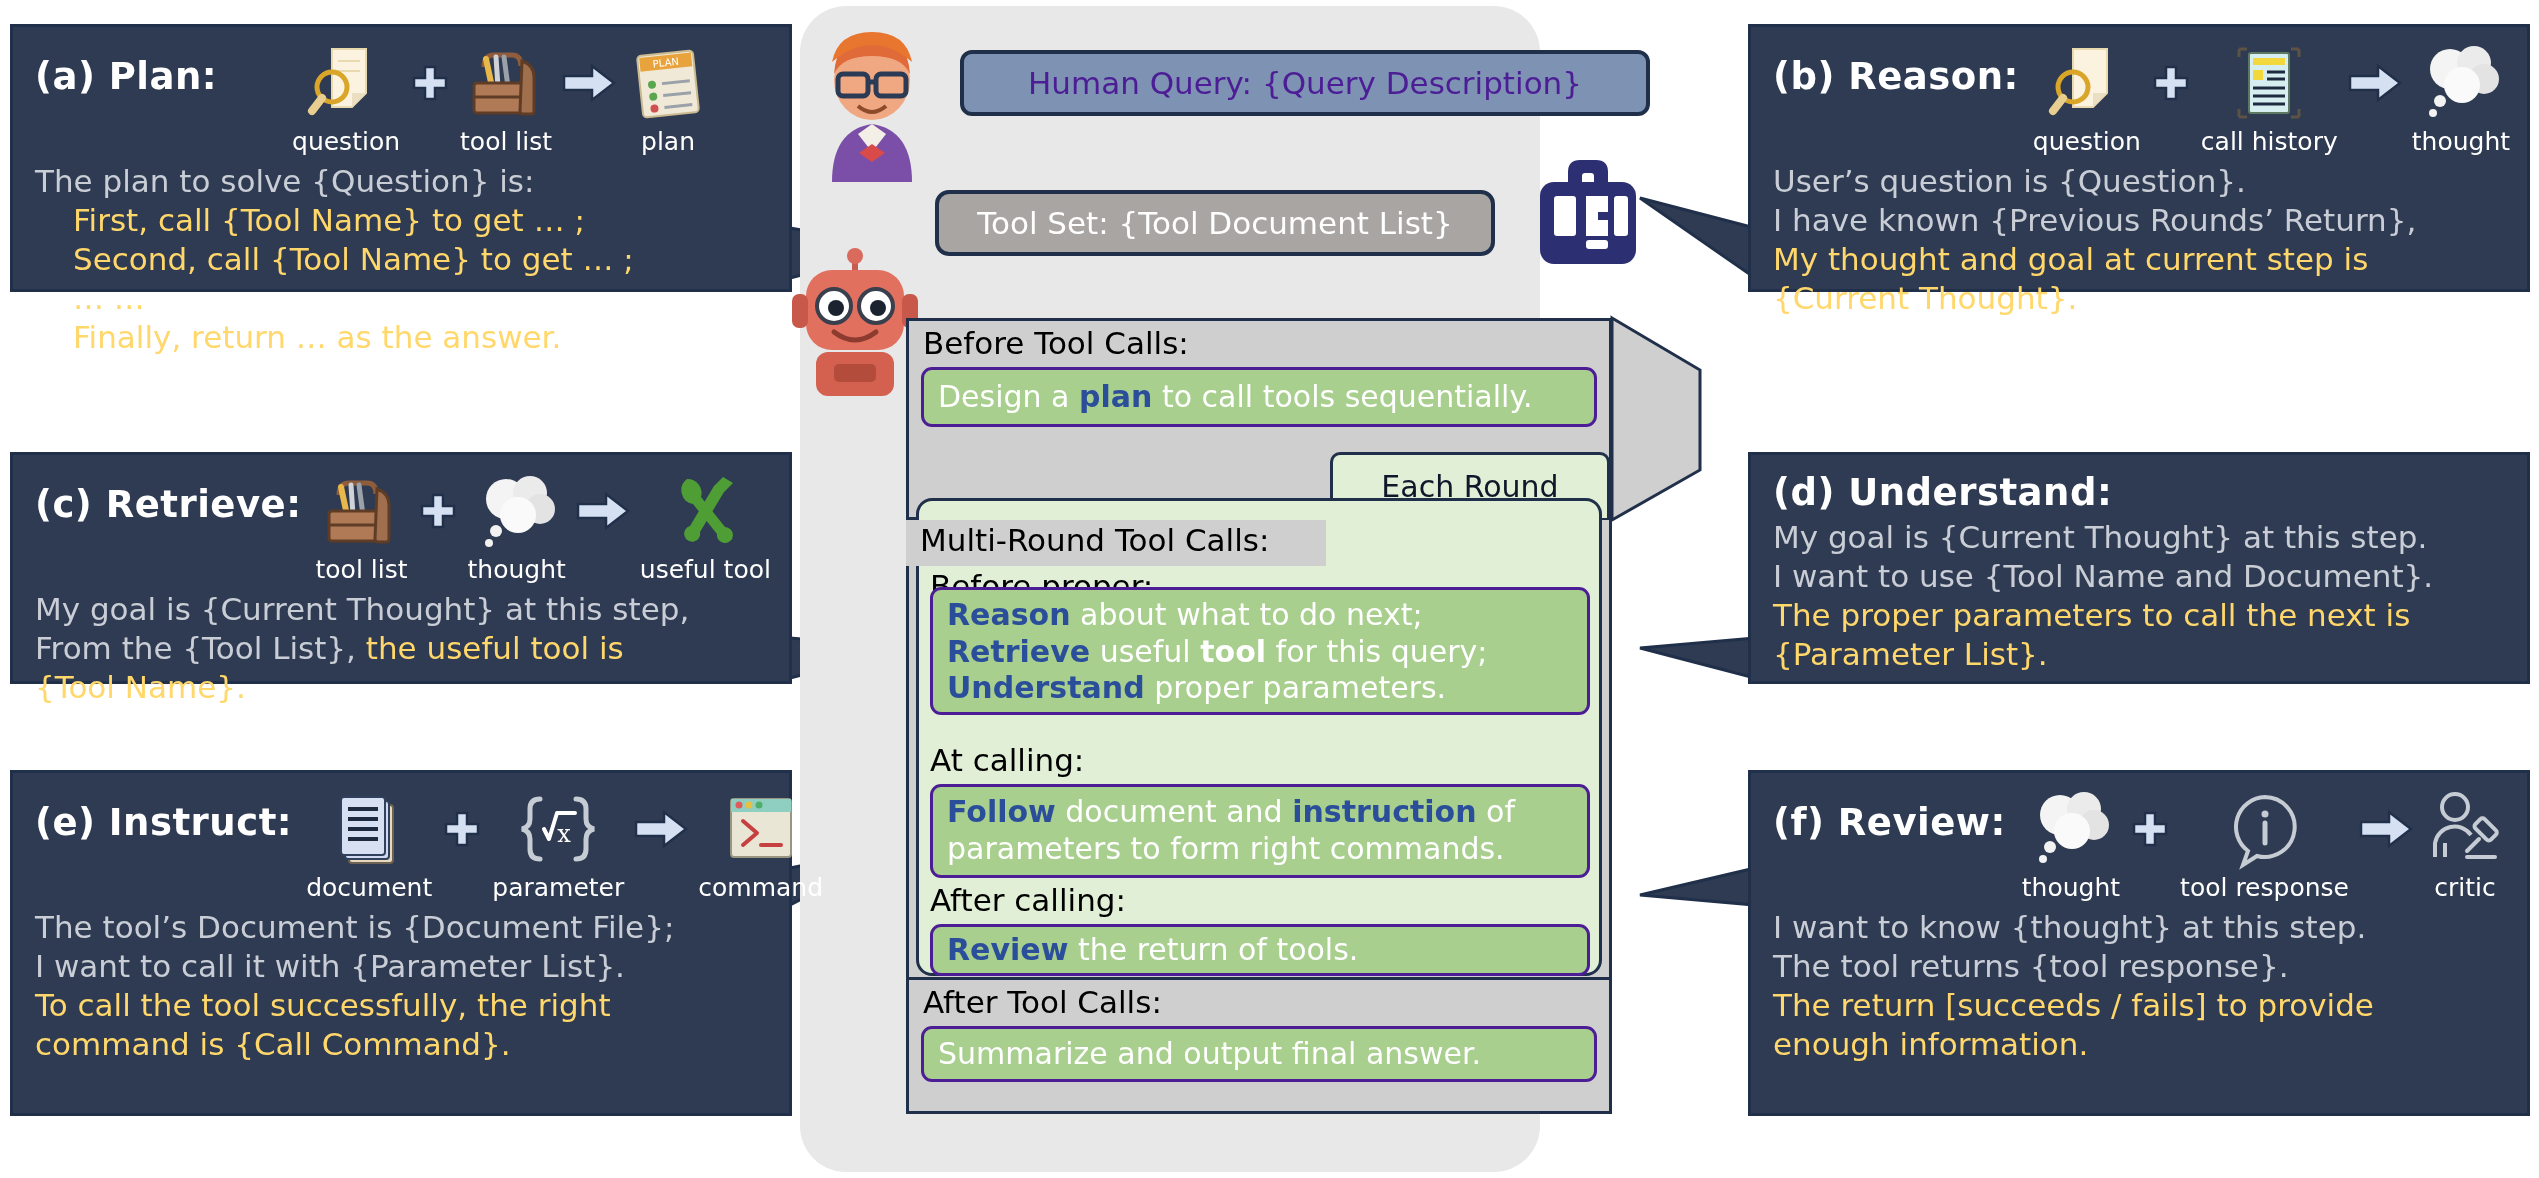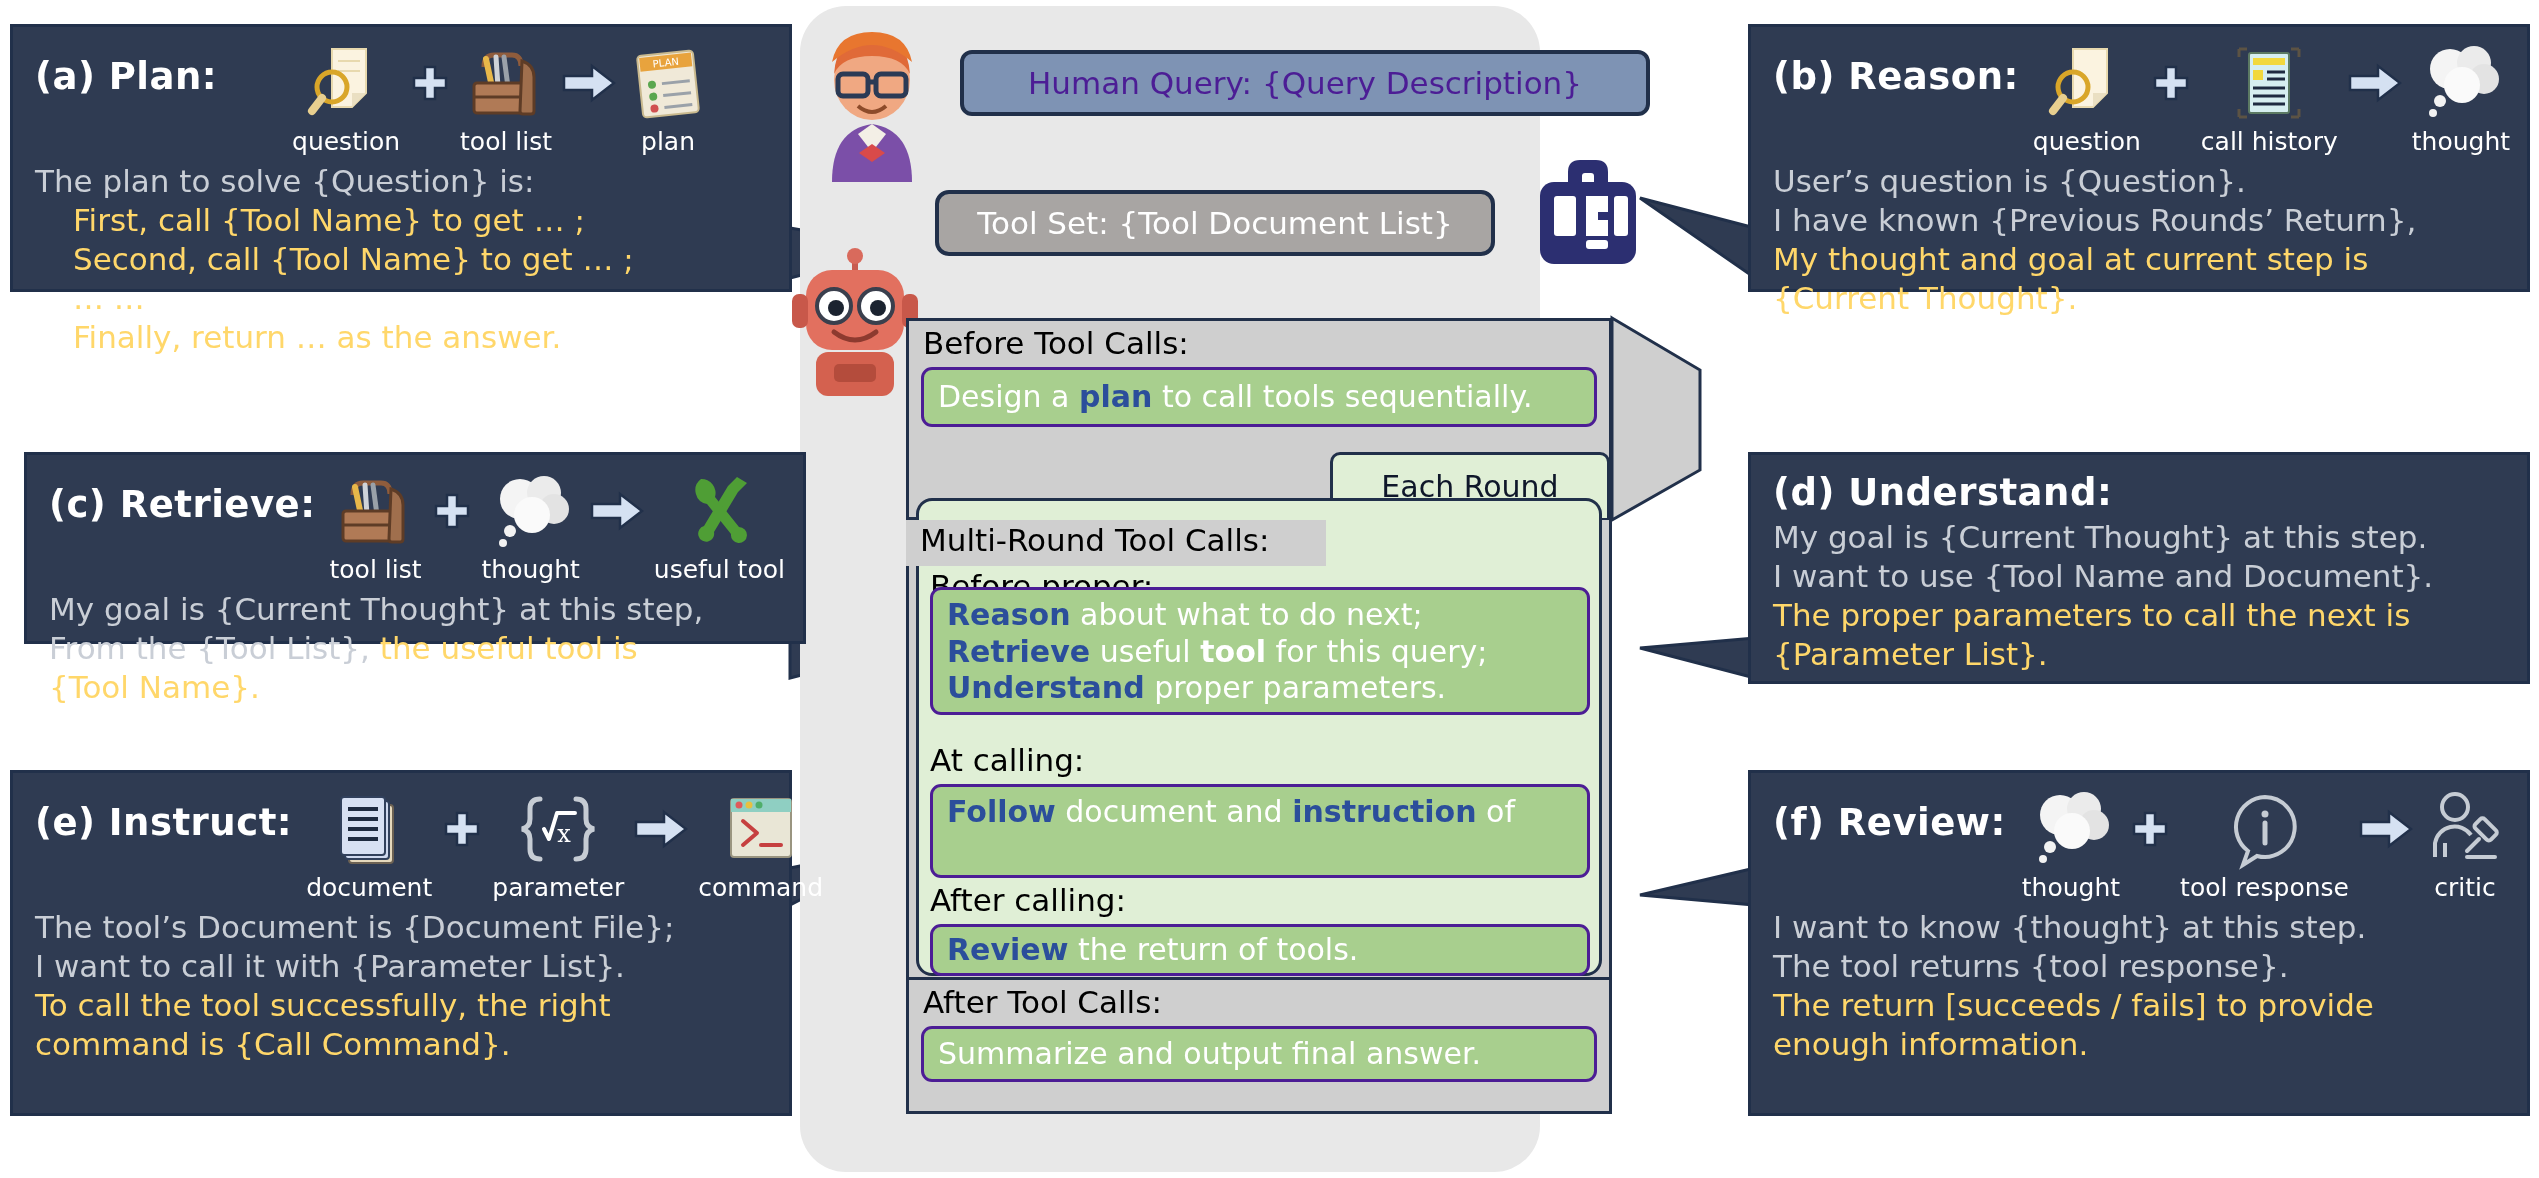--- a/index.html
+++ b/index.html
@@ -244,20 +244,21 @@
   <div class="green-dark" style="position:absolute;left:930px;top:587px;width:660px;height:128px;">
     <div><span class="bl">Reason</span><span> about what to do next;</span></div>
     <div><span class="bl">Retrieve</span><span> useful </span><span class="wb">tool</span><span> for this query;</span></div>
     <div><span class="bl">Understand</span><span> proper parameters.</span></div>
   </div>
 
   <div style="position:absolute;left:930px;top:742px;font-size:31px;color:#000;">At calling:</div>
 
   <div class="green-dark" style="position:absolute;left:930px;top:784px;width:660px;height:94px;">
     <div><span class="bl">Follow</span><span> document and </span><span class="bl">instruction</span><span> of</span></div>
+    <div><span>parameters to form right commands.</span></div>
   </div>
 
   <div style="position:absolute;left:930px;top:882px;font-size:31px;color:#000;">After calling:</div>
 
   <div class="green-dark" style="position:absolute;left:930px;top:924px;width:660px;height:52px;display:flex;align-items:center;">
     <span><span class="bl">Review</span><span> the return of tools.</span></span>
   </div>
 
   <div class="flow-box" style="left:906px;top:980px;width:706px;height:134px;border-top:none;">
     <div class="sec-label">After Tool Calls:</div>
@@ -325,21 +326,21 @@
     </div>
     <div class="panel-body">
       <div class="ln gy">The plan to solve {Question} is:</div>
       <div class="ln hl ind">First, call {Tool Name} to get … ;</div>
       <div class="ln hl ind">Second, call {Tool Name} to get … ;</div>
       <div class="ln hl ind">… …</div>
       <div class="ln hl ind">Finally, return … as the answer.</div>
     </div>
   </div>
 
-  <div class="panel" style="left:24px;top:452px;width:782px;height:192px;">
+  <div class="panel" style="left:10px;top:452px;width:782px;height:232px;">
     <div class="panel-head">
       <div class="panel-title">(c) Retrieve:</div>
       <div class="icon-row">
         <div class="icon-col">
           <div class="icon-box">
             <svg width="84" height="84" viewBox="0 0 84 84">
               <path d="M20 26 q0 -12 10 -12 h18 q9 0 9 11" fill="none" stroke="#8f5c3c" stroke-width="5"></path>
               <path d="M22 18 l6 28" stroke="#e8b84a" stroke-width="6" stroke-linecap="round"></path>
               <path d="M32 16 l2 30" stroke="#cfd3d8" stroke-width="5" stroke-linecap="round"></path>
               <path d="M40 16 l4 30" stroke="#9aa1a9" stroke-width="5" stroke-linecap="round"></path>

